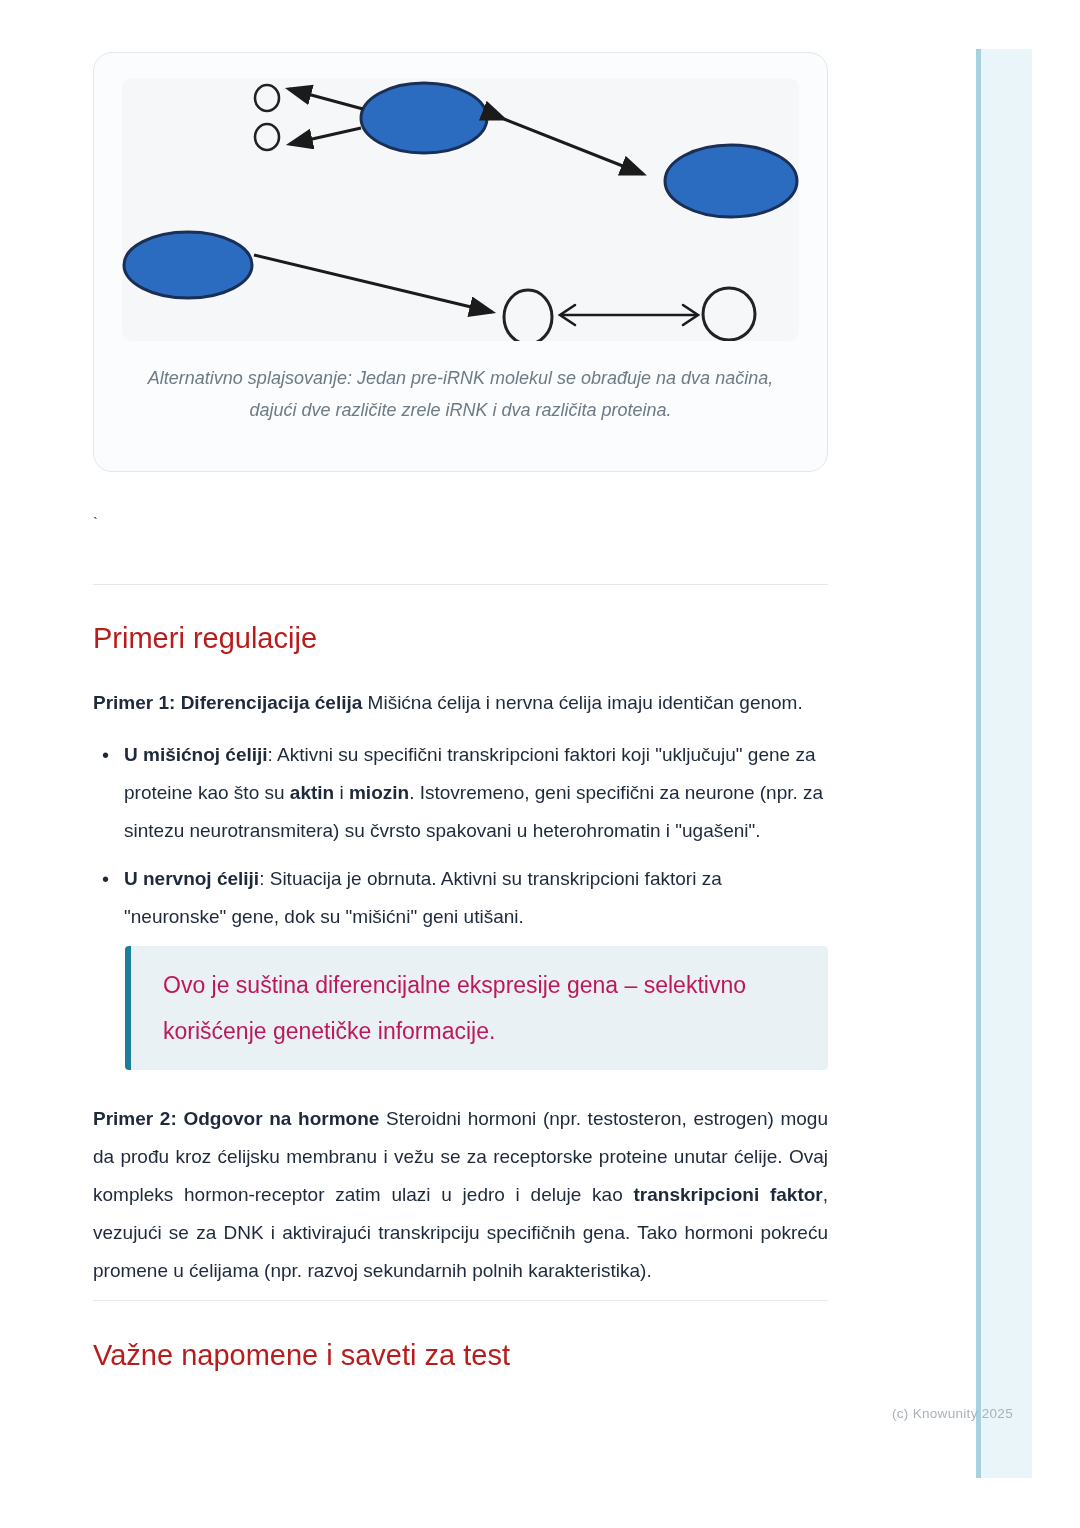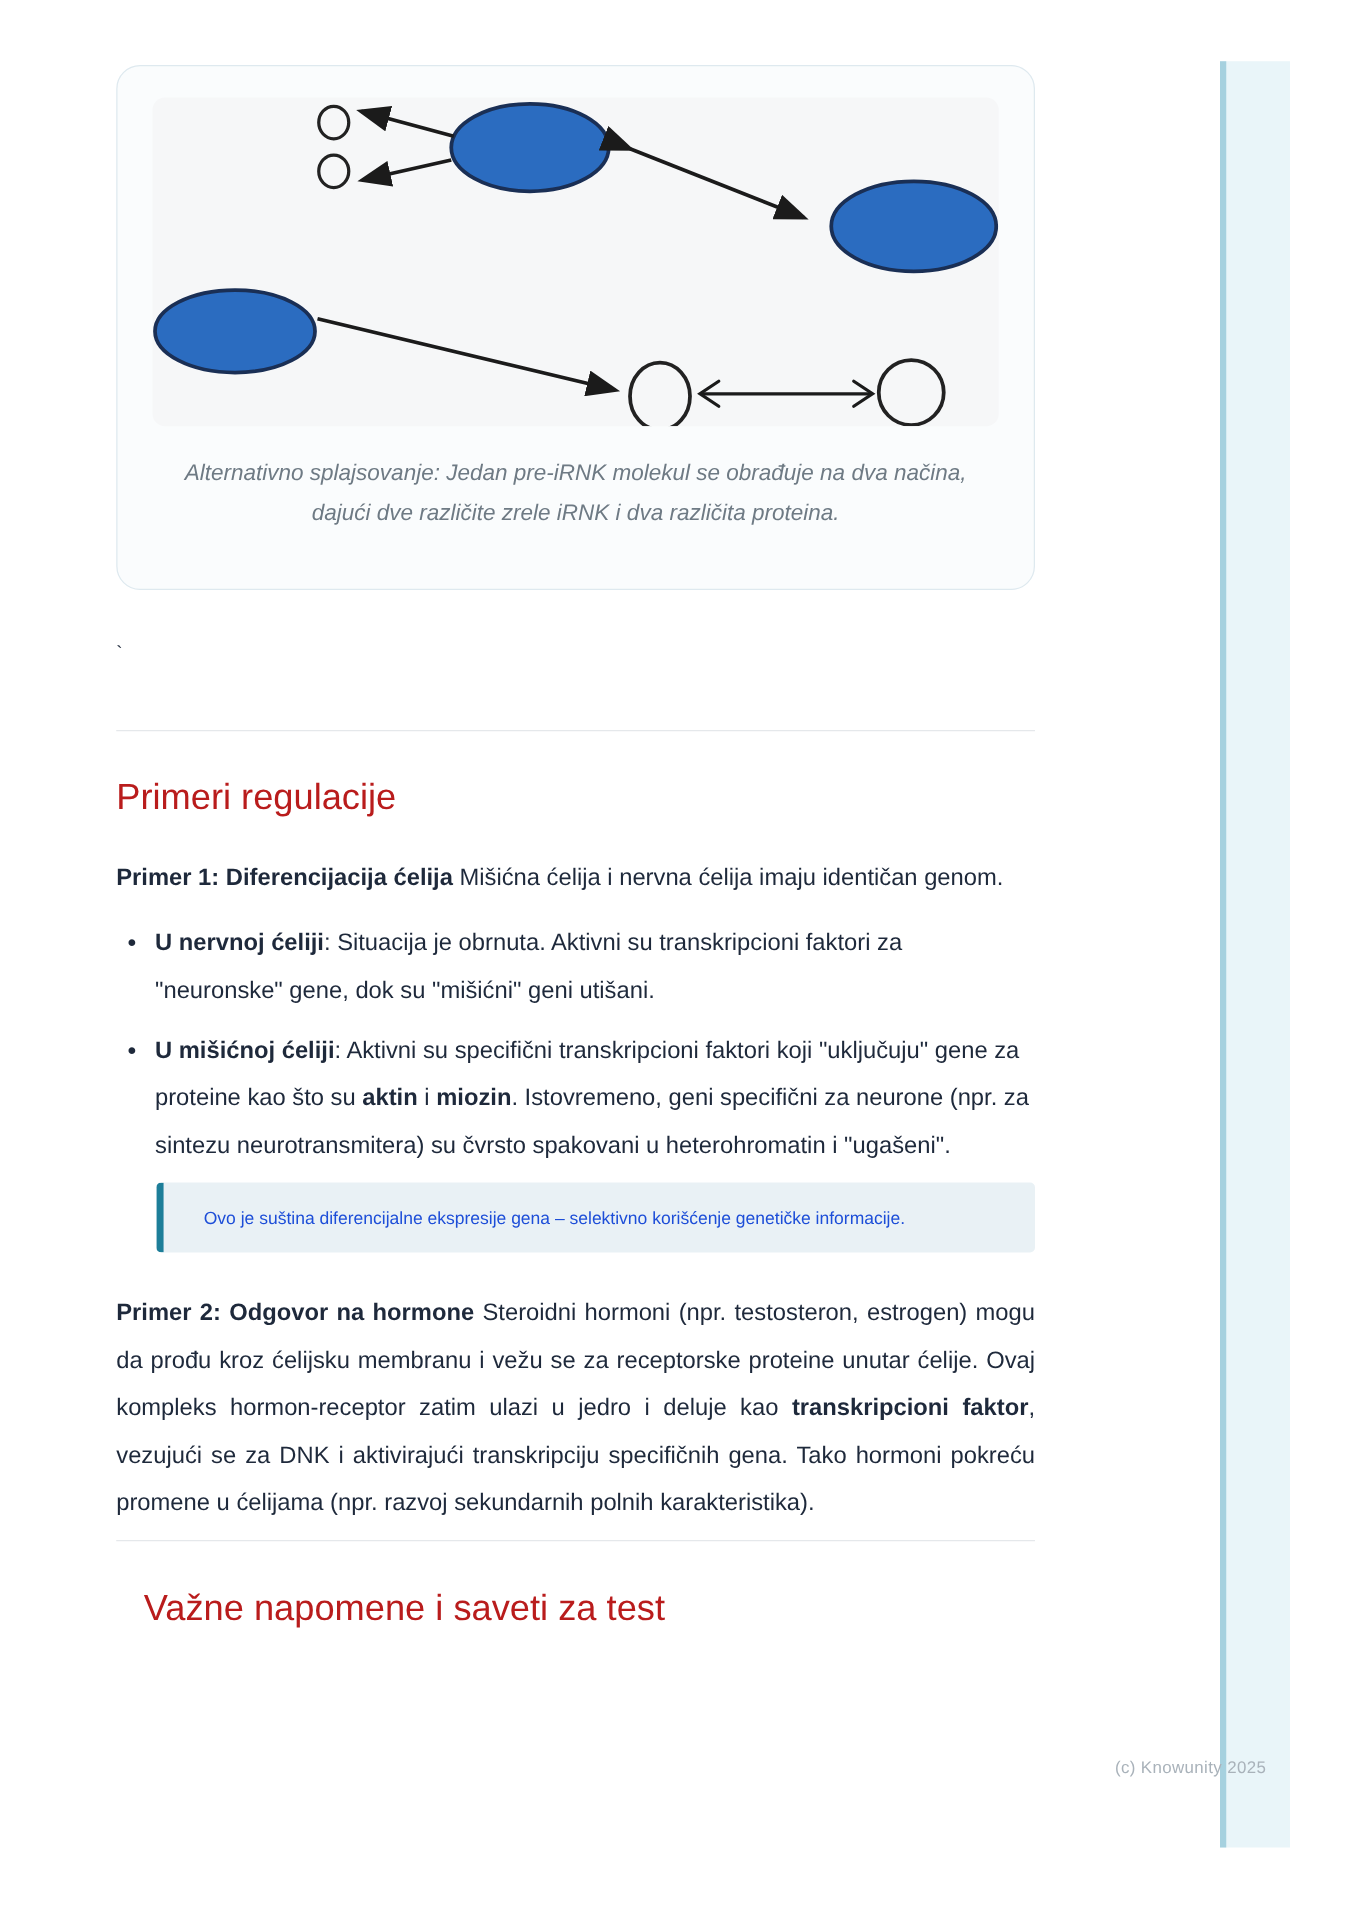--- a/index.html
+++ b/index.html
@@ -51,25 +51,25 @@
   }
   ul.bullet-list li::before {
     content:"•"; position:absolute; left:9px; top:0; font-size:20px; color:#1e293b;
   }
 
   .callout {
     margin-top:0px; margin-left:32px; width:703px;
     background:#e9f1f5; border-left:6px solid #1d7e99; border-radius:4px;
     padding:16px 40px 16px 32px;
   }
-  .callout-text { font-size:14px; line-height:24px; color:#1d4ed8; }
+  .callout-text { font-size:23px; line-height:46px; color:#be185d; }
 
   .par-2 { margin-top:30px; }
 
-  h1.section-heading-2 { margin-top:36px;margin-left:22px; }
+  h1.section-heading-2 { margin-top:36px; }
 </style>
 </head>
 <body>
 
 <div class="page">
 
   <div class="right-bar"></div>
 
   <div class="content">
 
@@ -110,24 +110,24 @@
     <div class="stray">`</div>
 
     <div class="divider"></div>
 
     <h1 class="section-heading">Primeri regulacije</h1>
 
     <p class="body-par"><strong>Primer 1: Diferencijacija ćelija</strong><span> Mišićna ćelija i nervna ćelija imaju identičan genom.</span></p>
 
     <ul class="bullet-list">
       <li>
-        <span class="bullet-text"><strong>U nervnoj ćeliji</strong><span>: Situacija je obrnuta. Aktivni su transkripcioni faktori za "neuronske" gene, dok su "mišićni" geni utišani.</span></span>
+        <span class="bullet-text"><strong>U mišićnoj ćeliji</strong><span>: Aktivni su specifični transkripcioni faktori koji "uključuju" gene za proteine kao što su </span><strong>aktin</strong><span> i </span><strong>miozin</strong><span>. Istovremeno, geni specifični za neurone (npr. za sintezu neurotransmitera) su čvrsto spakovani u heterohromatin i "ugašeni".</span></span>
       </li>
       <li>
-        <span class="bullet-text"><strong>U mišićnoj ćeliji</strong><span>: Aktivni su specifični transkripcioni faktori koji "uključuju" gene za proteine kao što su </span><strong>aktin</strong><span> i </span><strong>miozin</strong><span>. Istovremeno, geni specifični za neurone (npr. za sintezu neurotransmitera) su čvrsto spakovani u heterohromatin i "ugašeni".</span></span>
+        <span class="bullet-text"><strong>U nervnoj ćeliji</strong><span>: Situacija je obrnuta. Aktivni su transkripcioni faktori za "neuronske" gene, dok su "mišićni" geni utišani.</span></span>
       </li>
     </ul>
 
     <div class="callout">
       <div class="callout-text">Ovo je suština diferencijalne ekspresije gena – selektivno korišćenje genetičke informacije.</div>
     </div>
 
     <p class="body-par par-2"><strong>Primer 2: Odgovor na hormone</strong><span> Steroidni hormoni (npr. testosteron, estrogen) mogu da prođu kroz ćelijsku membranu i vežu se za receptorske proteine unutar ćelije. Ovaj kompleks hormon-receptor zatim ulazi u jedro i deluje kao </span><strong>transkripcioni faktor</strong><span>, vezujući se za DNK i aktivirajući transkripciju specifičnih gena. Tako hormoni pokreću promene u ćelijama (npr. razvoj sekundarnih polnih karakteristika).</span></p>
 
     <div class="divider divider-2"></div>

